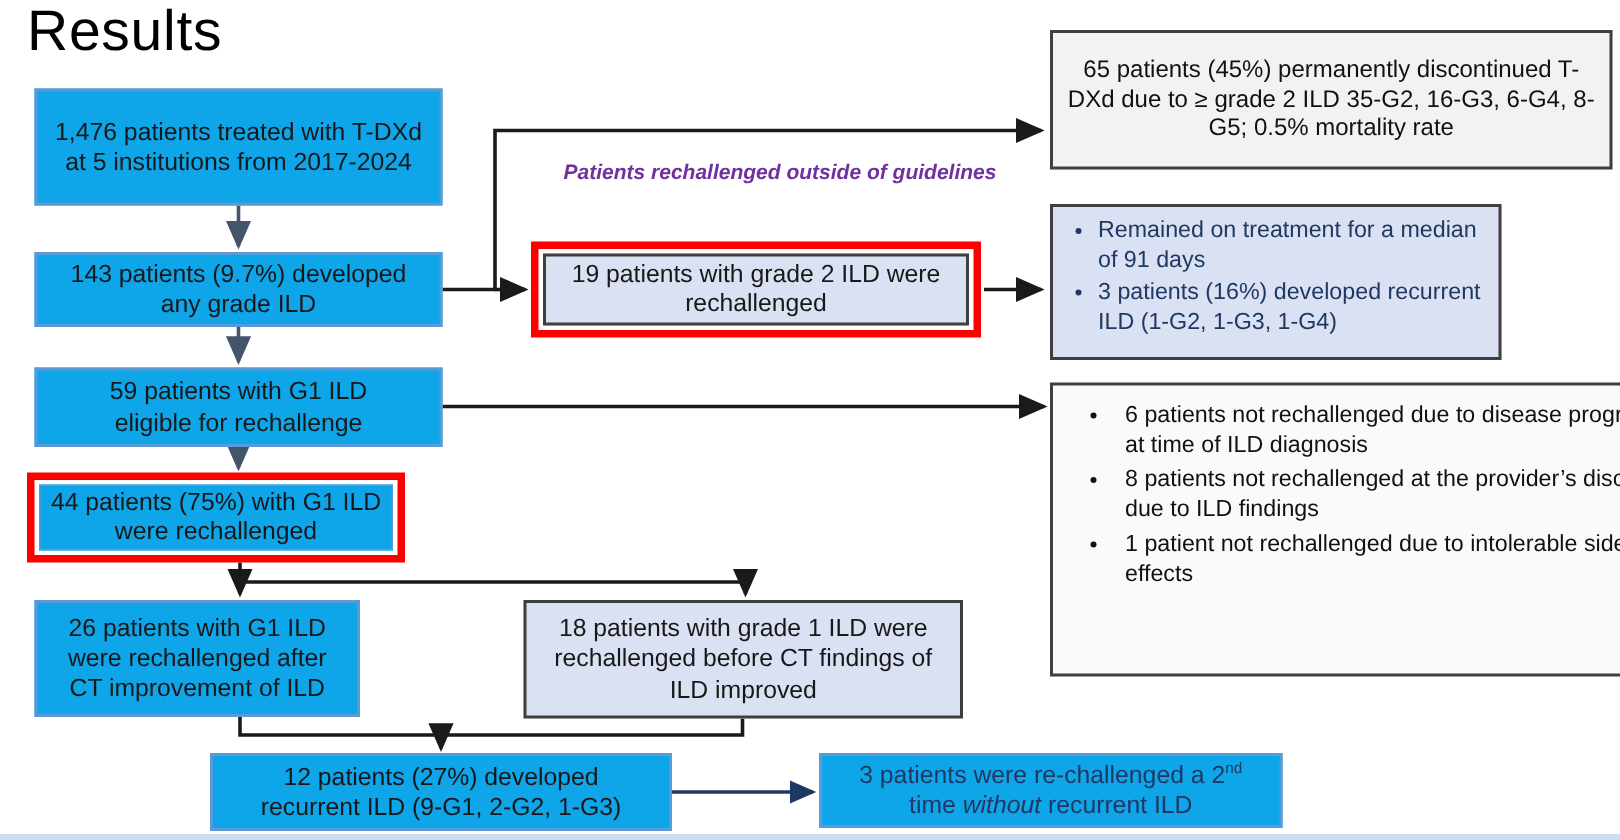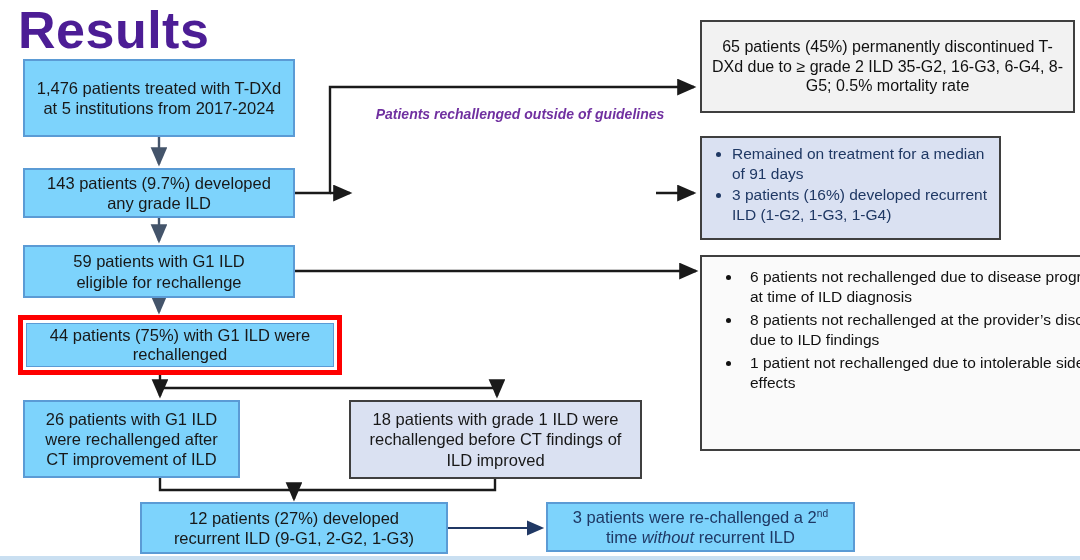--- a/index.html
+++ b/index.html
@@ -1,23 +1,23 @@
 <!DOCTYPE html>
 <html><head>
 <meta charset="utf-8">
 <style>
   html,body{margin:0;padding:0;background:#ffffff;}
   body{width:1080px;height:560px;position:relative;overflow:hidden;
        font-family:"Liberation Sans", sans-serif;}
   .stage{position:absolute;inset:0;width:1080px;height:560px;}
-  .title{position:absolute;left:18px;top:0px;font-size:52px;font-weight:700;
-         color:#4c1d95;letter-spacing:0.5px;}
+  .title{position:absolute;left:18px;top:0px;font-size:38px;font-weight:400;
+         color:#000000;letter-spacing:0.5px;}
   .box{position:absolute;box-sizing:border-box;display:flex;align-items:center;
        justify-content:center;text-align:center;line-height:1.22;}
-  .blue{background:#7dd3fc;border:2px solid #5b9bd5;color:#181818;font-size:16.5px;}
+  .blue{background:#0ea5e9;border:2px solid #5b9bd5;color:#181818;font-size:16.5px;}
   .lav{background:#dae1f2;border:2px solid #3f3f3f;color:#181818;font-size:16.5px;}
   .whitebox{background:#f2f2f2;border:2px solid #3f3f3f;color:#111;font-size:16px;}
   .redwrap{position:absolute;box-sizing:border-box;border:5px solid #fe0000;
            background:#ffffff;padding:3px;}
   .redwrap .inner{width:100%;height:100%;box-sizing:border-box;display:flex;
                   align-items:center;justify-content:center;text-align:center;}
   .purple-label{position:absolute;color:#7030a0;font-weight:700;font-style:italic;
                 font-size:14px;text-align:center;line-height:1.25;}
   .bullets{display:block;text-align:left;align-items:flex-start;}
   .bullets ul{margin:0;padding-left:26px;}
@@ -78,32 +78,37 @@
   </div>
 
   <div class="box blue" style="left:23px;top:168px;width:272px;height:50px;padding:2px 14px;">
     <span>143 patients (9.7%) developed any grade ILD</span>
   </div>
 
   <div class="box blue" style="left:23px;top:245px;width:272px;height:53px;padding:2px 24px;">
     <span>59 patients with G1 ILD eligible for rechallenge</span>
   </div>
 
-  <div class="redwrap" style="left:18px;top:315px;width:324px;height:60px;">
+  <div class="redwrap" style="left:18px;top:315px;width:252px;height:60px;">
     <div class="inner blue" style="border-width:1px;">
       <span>44 patients (75%) with G1 ILD were rechallenged</span>
     </div>
   </div>
 
   <div class="box blue" style="left:23px;top:400px;width:217px;height:78px;padding:12px 14px;">
     <span>26 patients with G1 ILD were rechallenged after CT improvement of ILD</span>
   </div>
 
   <div class="purple-label" style="left:332px;top:106px;width:376px;">Patients rechallenged outside of guidelines</div>
 
+  <div class="redwrap" style="left:354px;top:161px;width:300px;height:64px;">
+    <div class="inner lav">
+      <span>19 patients with grade 2 ILD were rechallenged</span>
+    </div>
+  </div>
 
   <div class="box lav" style="left:349px;top:400px;width:293px;height:79px;padding:2px 16px;">
     <span>18 patients with grade 1 ILD were rechallenged before CT findings of ILD improved</span>
   </div>
 
   <div class="box blue" style="left:140px;top:502px;width:308px;height:52px;padding:2px 14px;">
     <span>12 patients (27%) developed recurrent ILD (9-G1, 2-G2, 1-G3)</span>
   </div>
 
   <div class="box blue navy-text b3" style="left:546px;top:502px;width:309px;height:50px;padding:2px 12px;color:#1f3864;text-align:center;">

